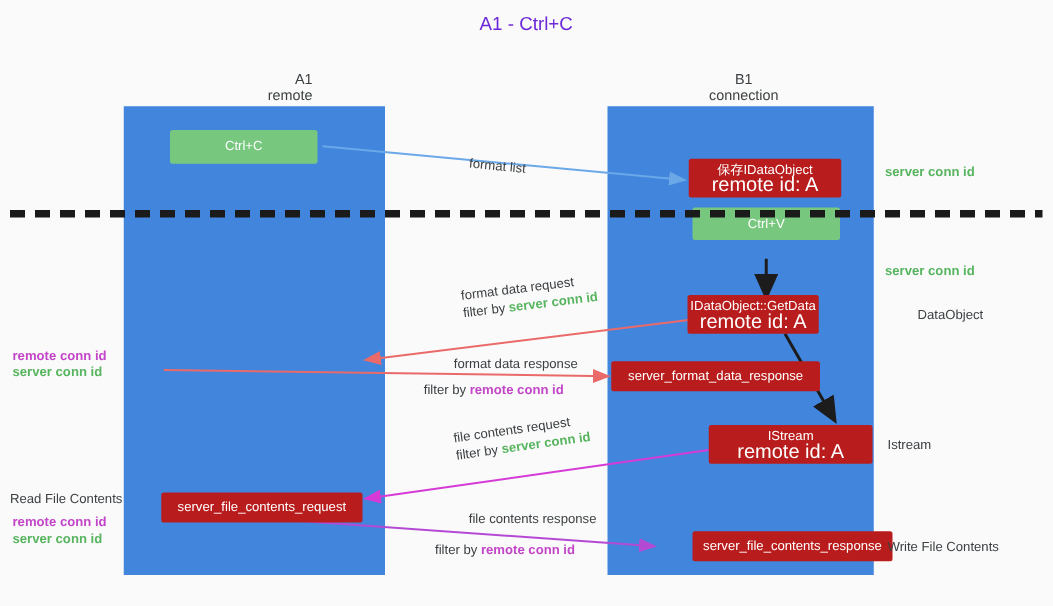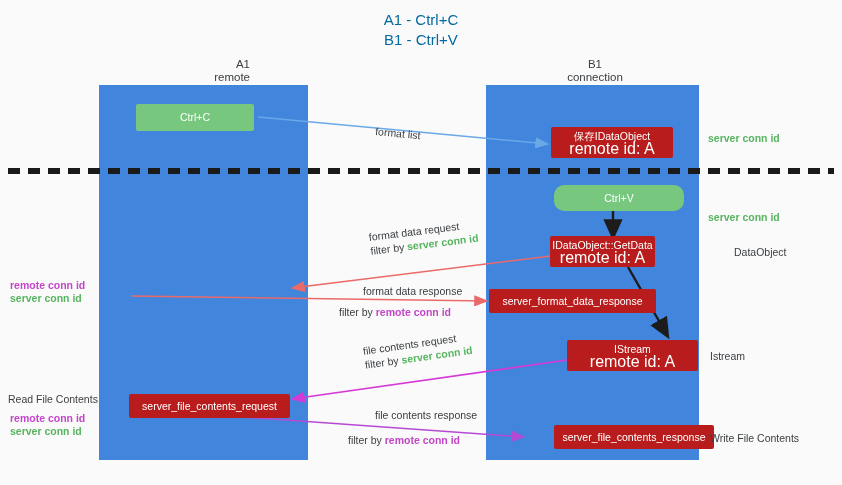--- a/index.html
+++ b/index.html
@@ -11,21 +11,21 @@
     color:#3c4043;
   }
   #stage{position:absolute;left:0;top:0;width:842px;height:485px;}
   svg#wires{position:absolute;left:0;top:0;width:842px;height:485px;pointer-events:none;}
 
   .abs{position:absolute;}
 
   
   .title{
     left:0;top:10px;width:842px;text-align:center;
-    font-size:15px;line-height:20px;color:#0369a1;
+    font-size:15px;line-height:20px;color:#6d28d9;
   }
 
   
   .lane-head{
     text-align:center;font-size:11.5px;line-height:13px;color:#3c4043;
   }
 
   
   .lane{
     background:#4285dd;
@@ -72,21 +72,20 @@
     background-image:repeating-linear-gradient(to right,#1a1a1a 0 12px,transparent 12px 20px);
   }
 </style>
 </head>
 <body>
 
 <div id="stage">
 
   <div class="abs title">
     <div>A1 - Ctrl+C</div>
-    <div>B1 - Ctrl+V</div>
   </div>
 
   <div class="abs lane-head" style="left:140px;top:58px;width:110px;text-align:right;">
     <div>A1</div>
     <div>remote</div>
   </div>
   <div class="abs lane-head" style="left:540px;top:58px;width:110px;">
     <div>B1</div>
     <div>connection</div>
   </div>
@@ -130,21 +129,21 @@
 
   <div class="node green" style="left:136px;top:104px;width:118px;height:27px;">
     <div>Ctrl+C</div>
   </div>
 
   <div class="node orange" style="left:551px;top:127px;width:122px;height:31px;">
     <div>保存IDataObject</div>
     <div class="l2">remote id: A</div>
   </div>
 
-  <div class="node green" style="left:554px;top:185px;width:130px;height:26px;border-radius:10px;">
+  <div class="node green" style="left:554px;top:166px;width:118px;height:26px;">
     <div>Ctrl+V</div>
   </div>
 
   <div class="node orange" style="left:550px;top:236px;width:105px;height:31px;">
     <div>IDataObject::GetData</div>
     <div class="l2">remote id: A</div>
   </div>
 
 
   <div class="node orange" style="left:489px;top:289px;width:167px;height:24px;">

